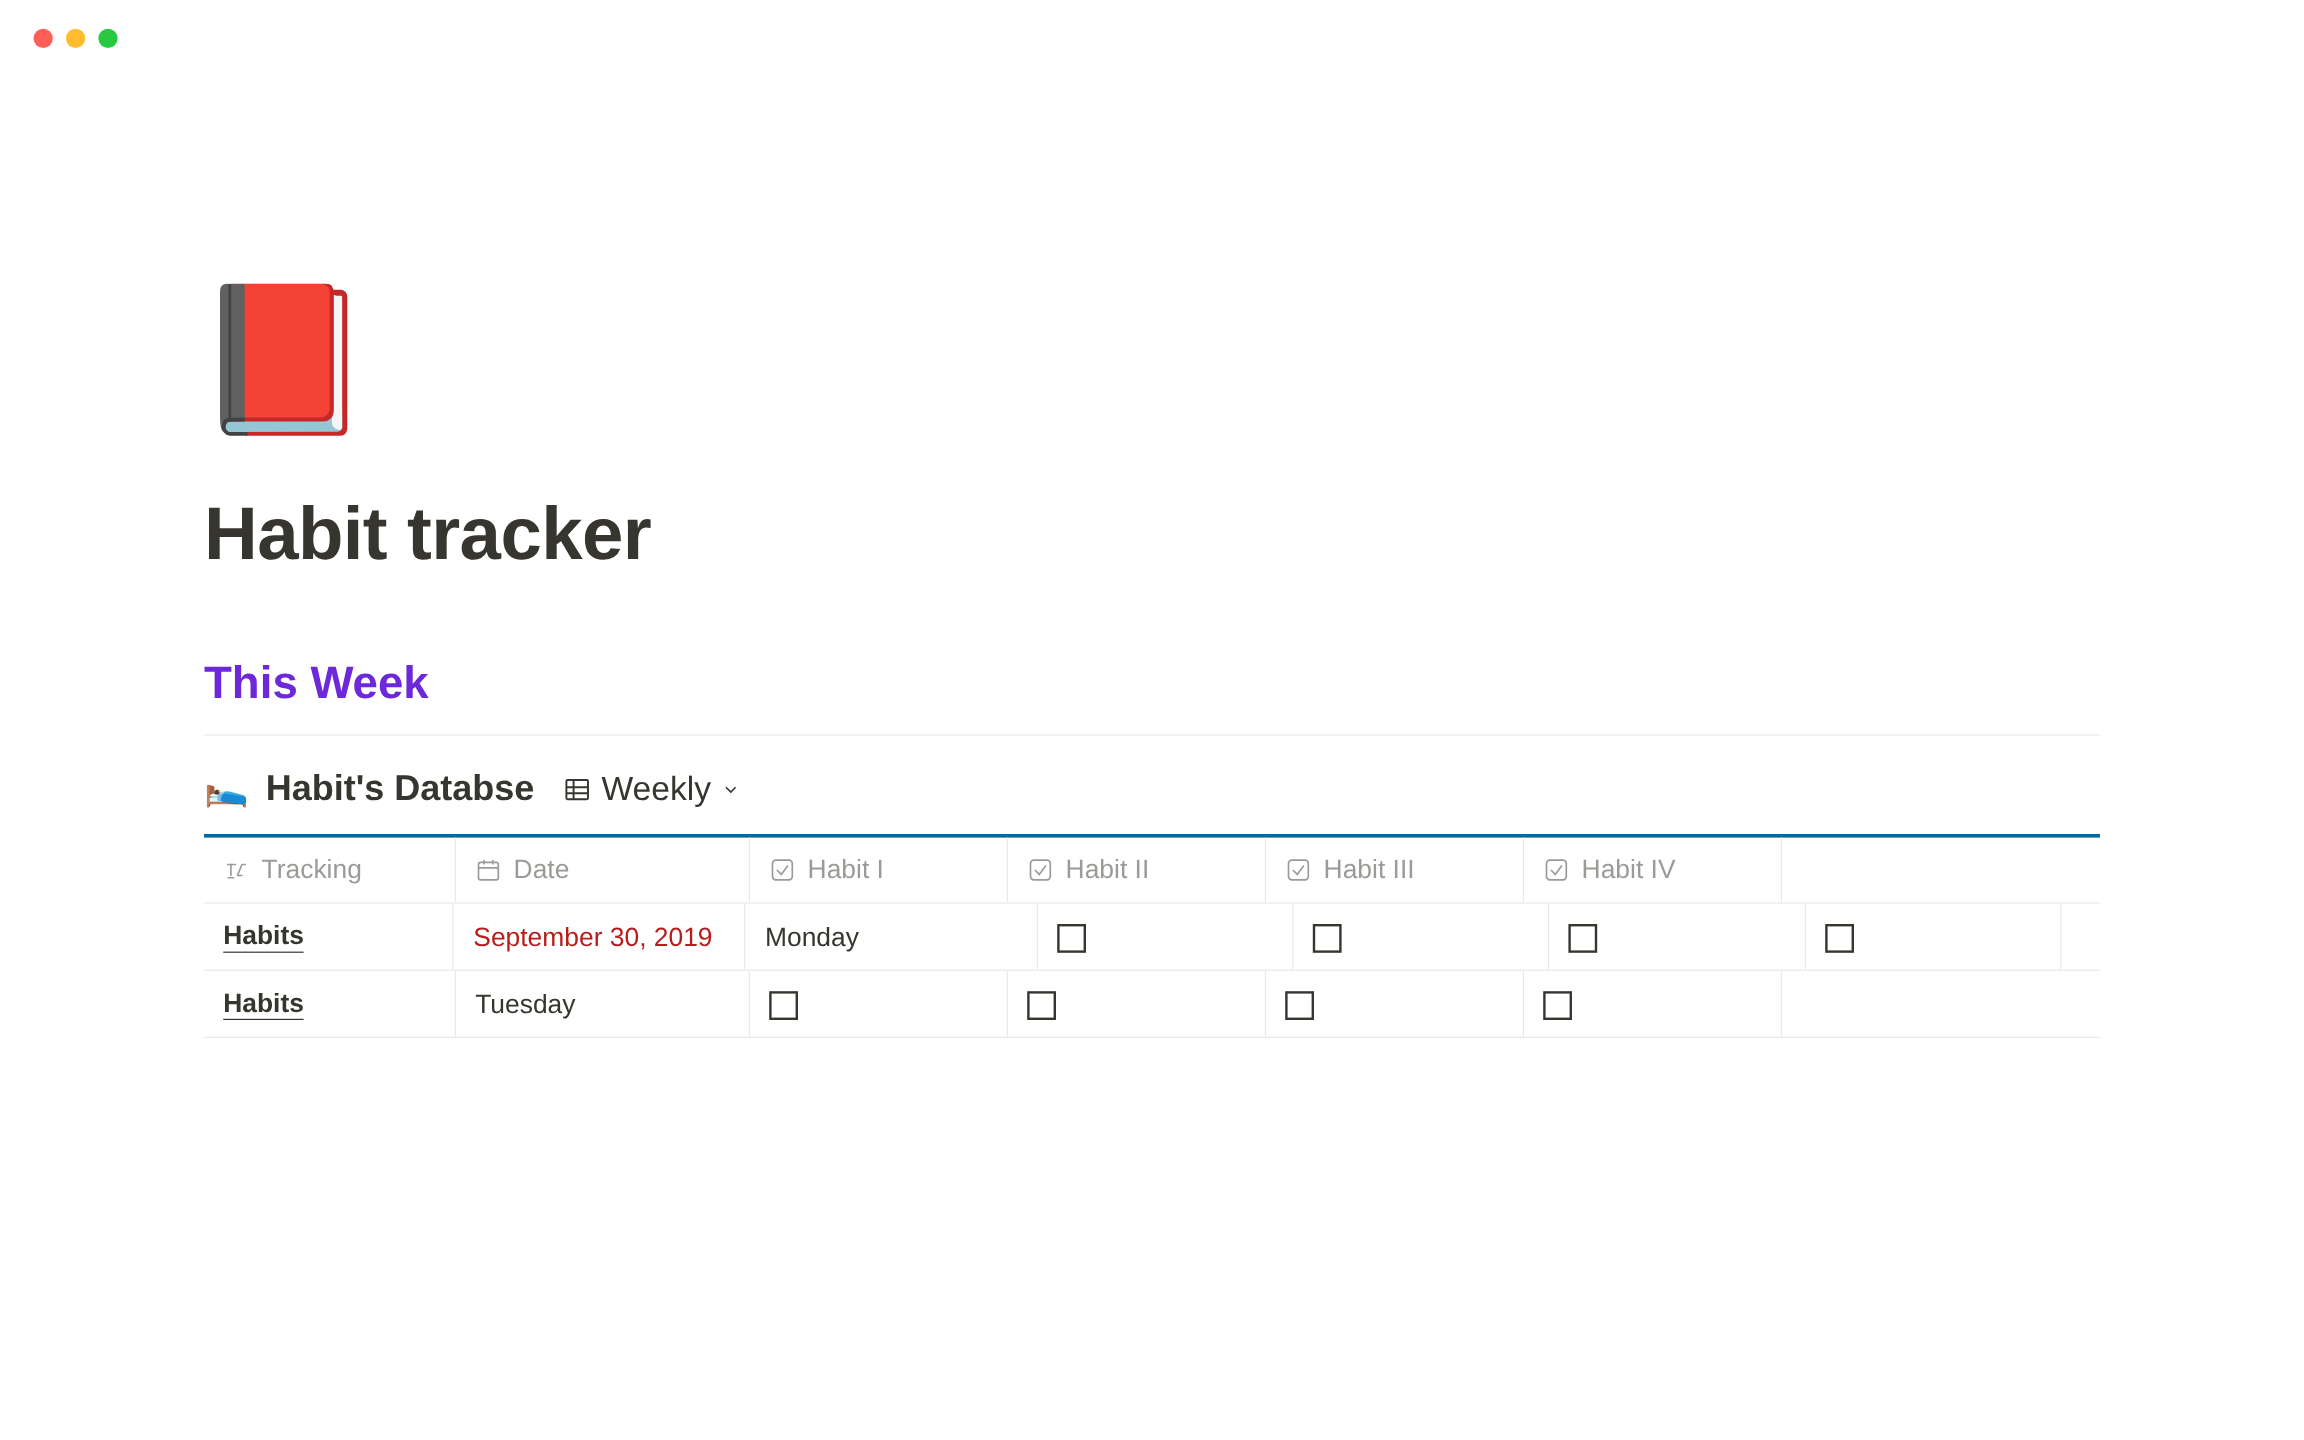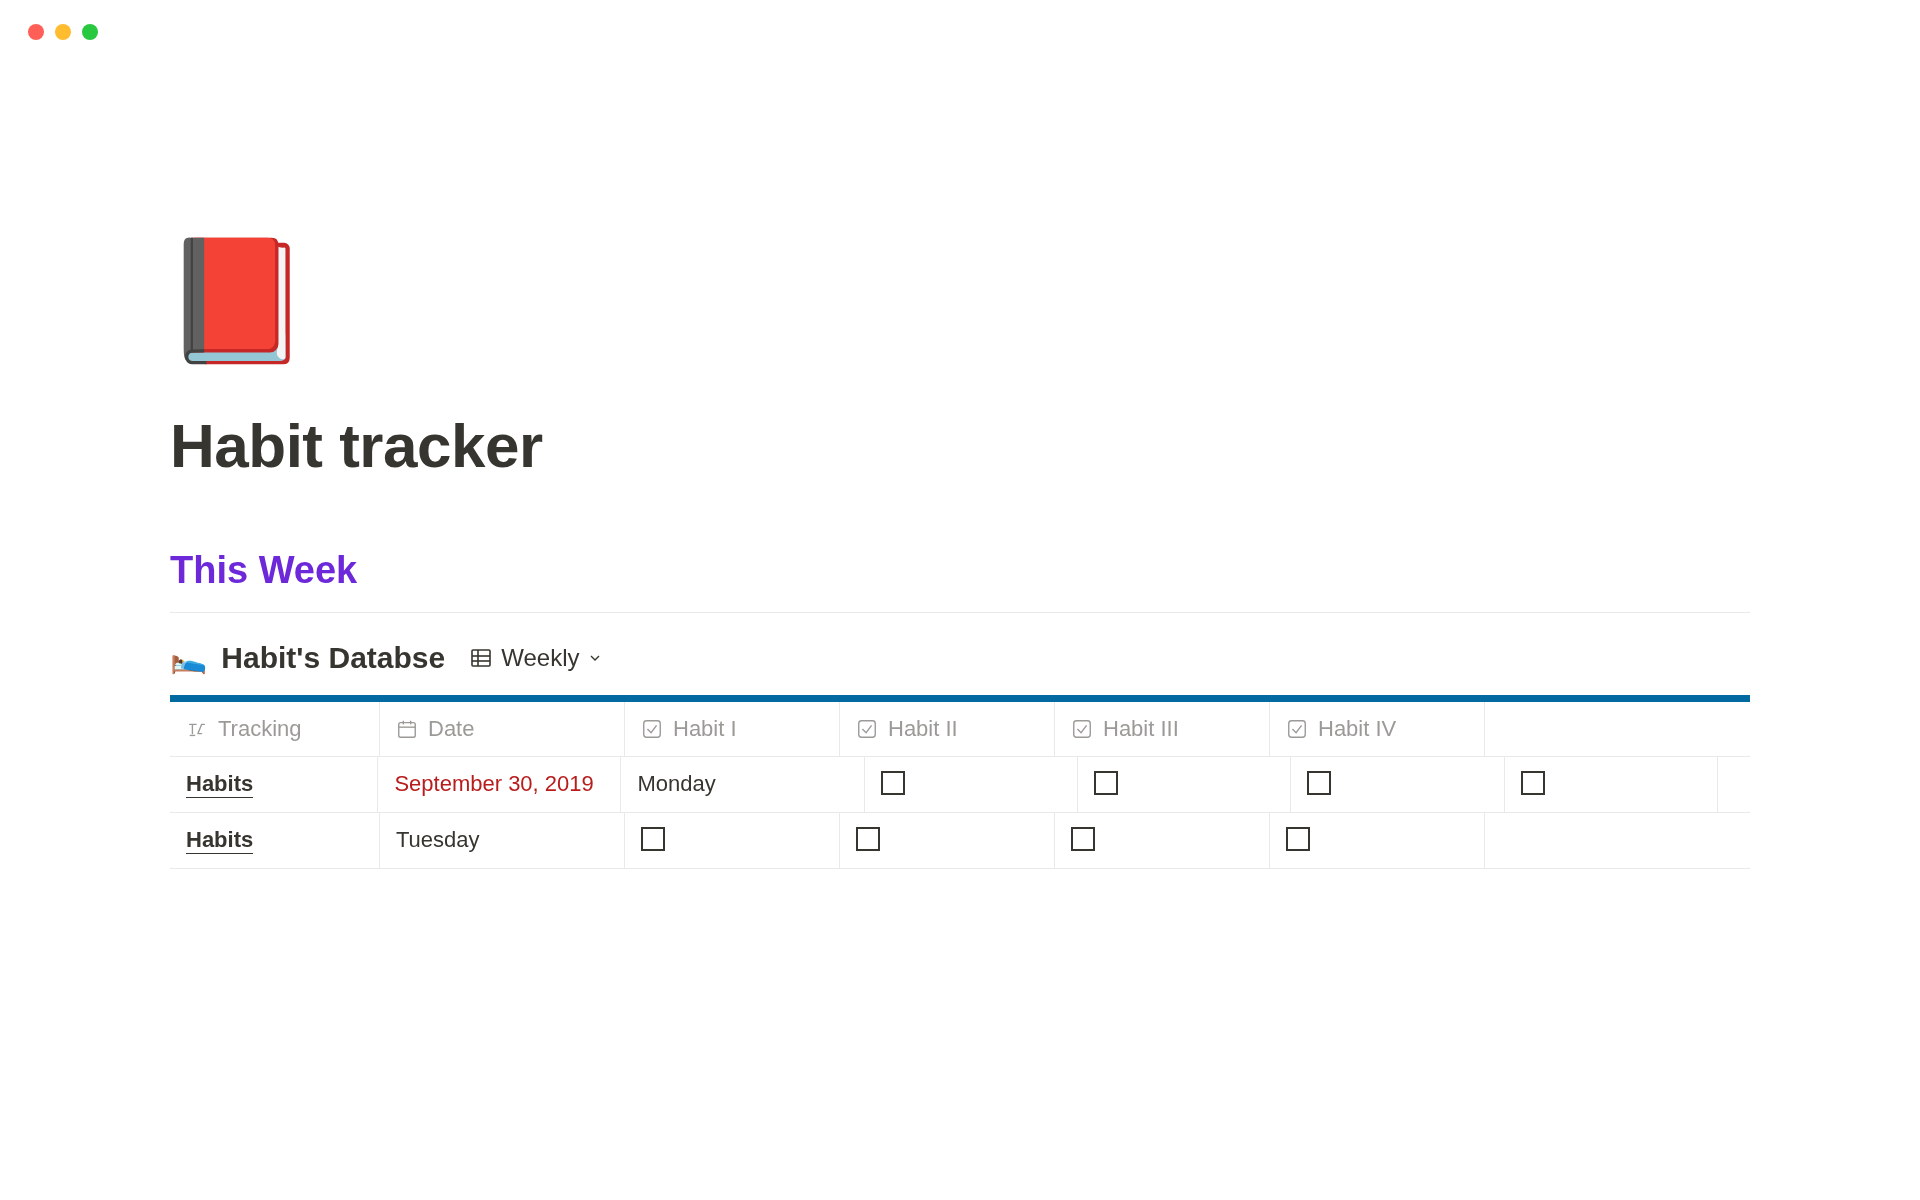--- a/index.html
+++ b/index.html
@@ -76,46 +76,46 @@
     cursor: pointer;
   }
   .view-icon-svg {
     width: 24px;
     height: 24px;
     fill: none;
     stroke: #37352f;
     stroke-width: 1.6;
   }
   .view-label {
-    font-size: 24px;
+    font-size: 28px;
     color: #37352f;
     font-weight: 400;
   }
   .chevron-svg {
     width: 16px;
     height: 16px;
     fill: none;
     stroke: #37352f;
     stroke-width: 2;
   }
 
   .db-table {
-    border-top: 7px solid #0369a1;
+    border-top: 3px solid #0369a1;
     width: 100%;
   }
   .db-row {
     display: flex;
     border-bottom: 1px solid #e9e9e7;
   }
   .db-cell {
     padding: 14px 16px;
     font-size: 22px;
     border-right: 1px solid #e9e9e7;
     display: flex;
-    align-items: flex-start;
+    align-items: flex-end;
   }
   .db-row.header .db-cell {
     color: #9b9a97;
     font-weight: 400;
     align-items: center;
     gap: 10px;
   }
   .col-tracking { width: 210px; }
   .col-date { width: 245px; }
   .col-days { width: 245px; }

